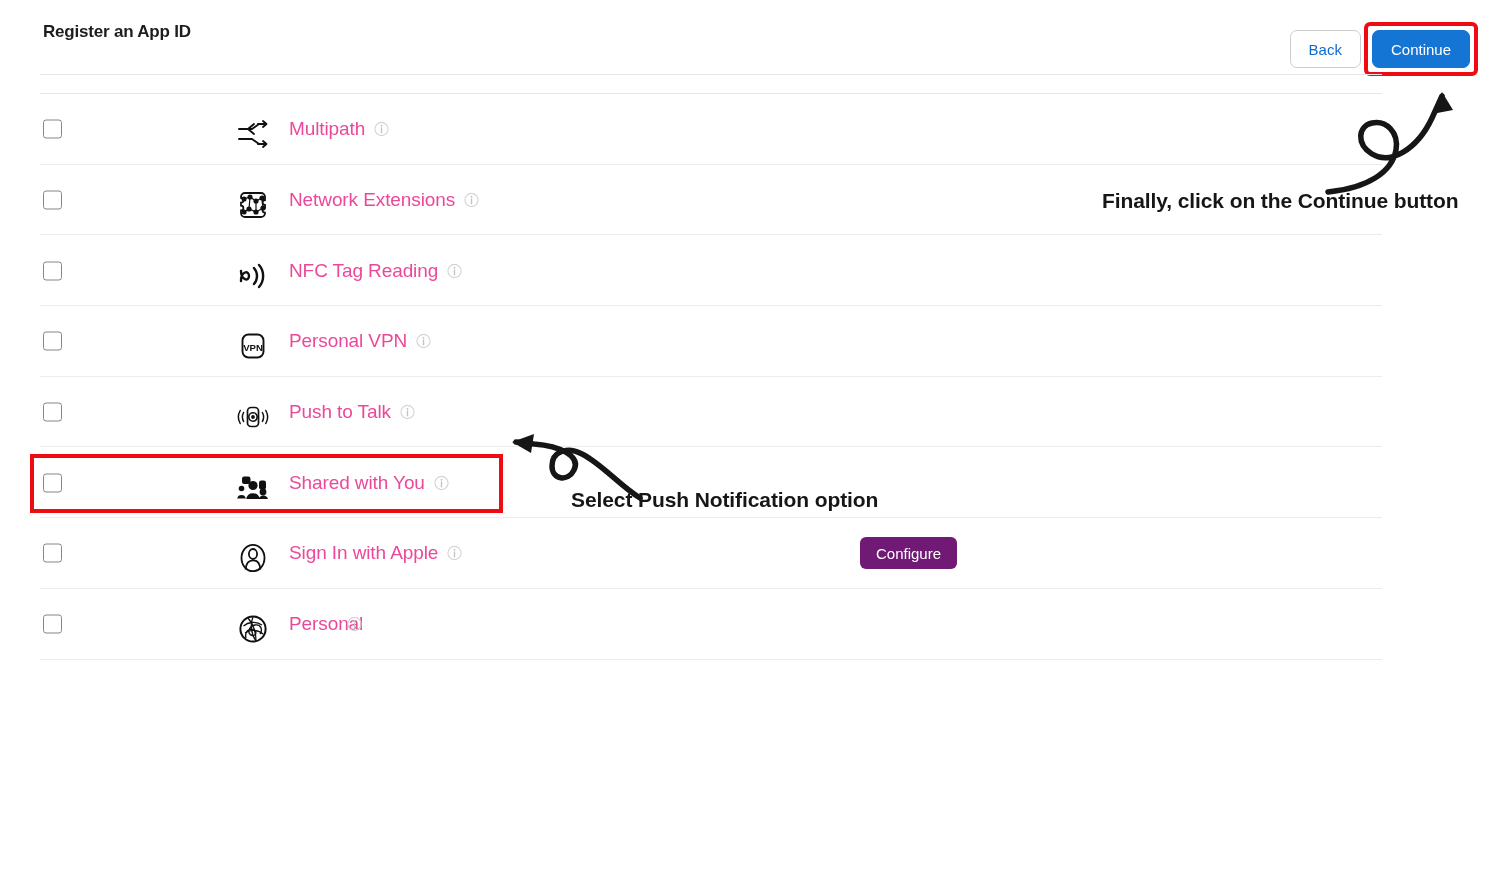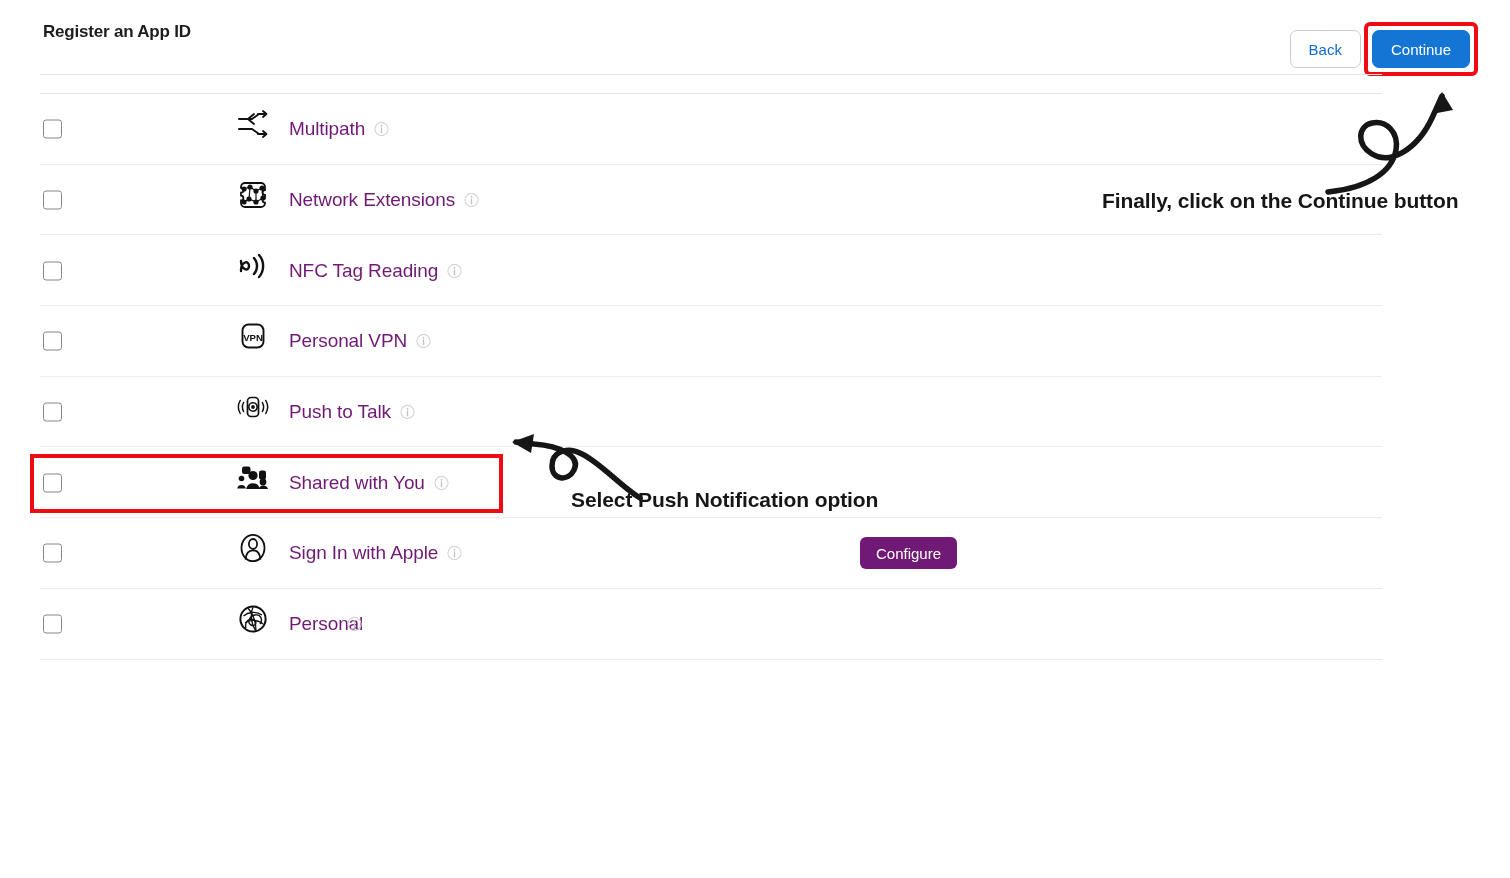--- a/index.html
+++ b/index.html
@@ -133,31 +133,31 @@
     transform: rotate(43deg);
   }
   .cap-icon {
     position: absolute;
     left: 231px;
     top: 50%;
     transform: translateY(-50%);
     width: 44px;
     height: 44px;
     display: flex;
-    align-items: flex-start;
+    align-items: flex-end;
     justify-content: center;
   }
   .cap-icon svg { display: block; }
   .cap-label {
     position: absolute;
     left: 289px;
     top: 50%;
     transform: translateY(-50%);
     font-size: 19px;
-    color: #701a75;
+    color: #ec4899;
     white-space: nowrap;
     letter-spacing: -0.1px;
   }
   .info-icon {
     position: absolute;
     top: 50%;
     transform: translateY(-50%);
     width: 15px;
     height: 15px;
     cursor: pointer;

